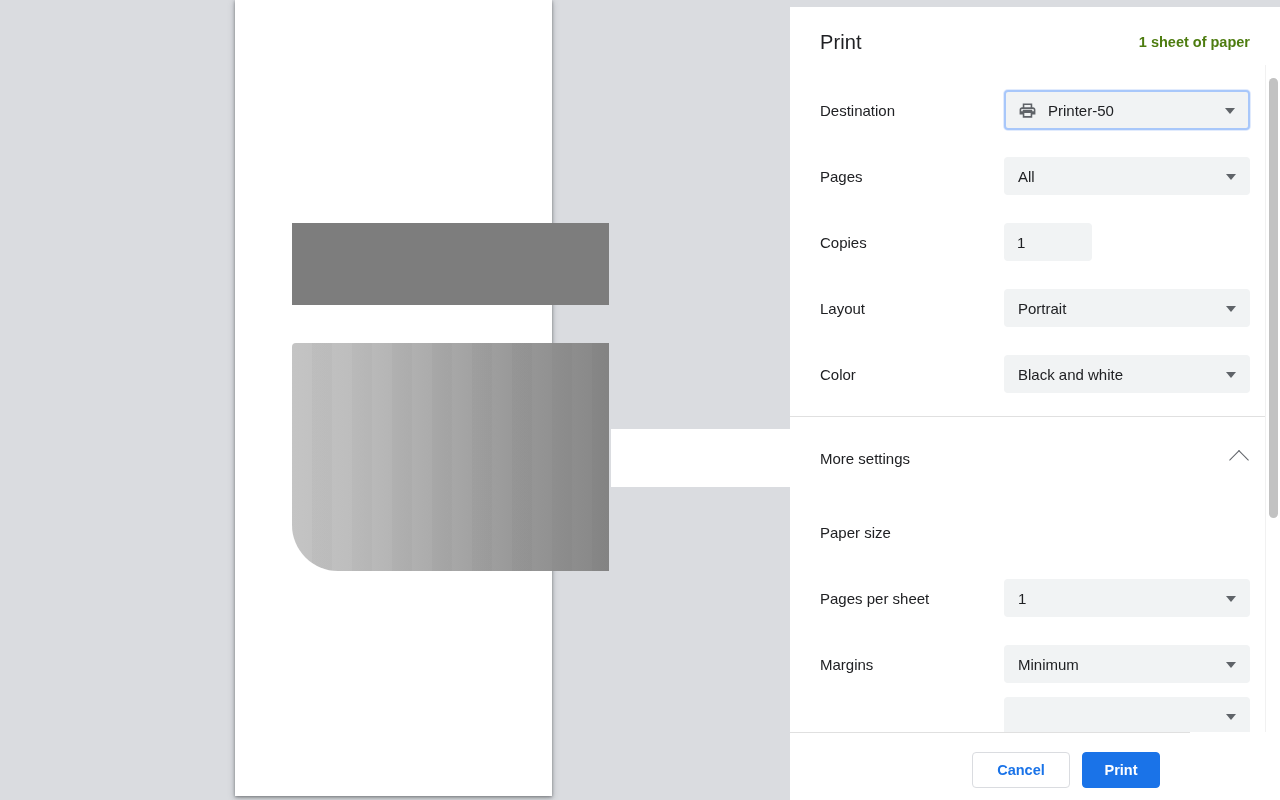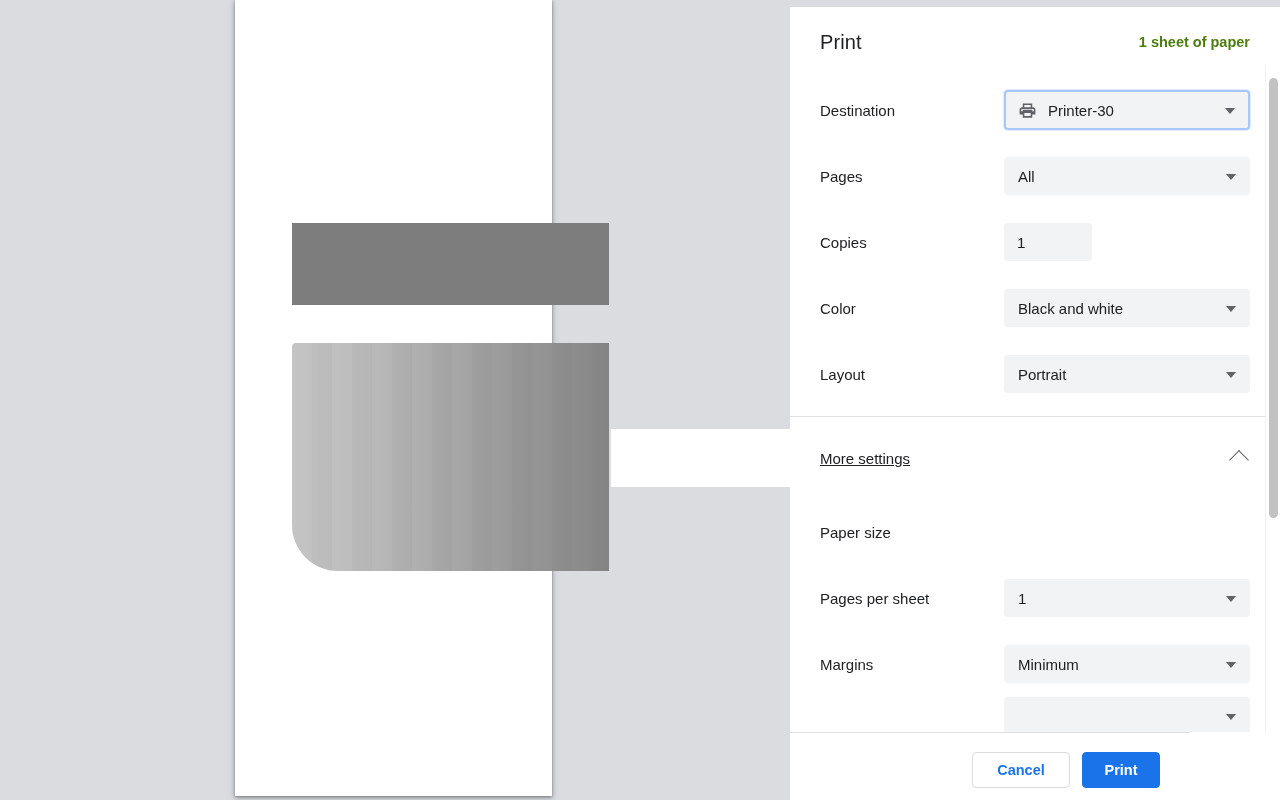--- a/index.html
+++ b/index.html
@@ -186,21 +186,20 @@
     align-items: center;
     justify-content: space-between;
     height: 82px;
     padding: 0 30px;
     box-sizing: border-box;
     cursor: pointer;
   }
   #more-settings-label {
     font-size: 15px;
     color: #202124;
-    text-decoration: underline;
   }
   .chevron-up {
     width: 13px; height: 13px;
     border-left: 1.7px solid #5f6368;
     border-top: 1.7px solid #5f6368;
     transform: rotate(45deg);
     margin-right: 4px;
     margin-top: 4px;
   }
 
@@ -304,21 +303,21 @@
 
       <div class="setting-row">
         <div class="setting-label">Destination</div>
         <div class="control">
           <div class="select-box focused">
             <span class="printer-icon">
               <svg width="19" height="19" viewBox="0 0 24 24" aria-hidden="true">
                 <path fill="#5f6368" d="M19 8h-1V3H6v5H5c-1.66 0-3 1.34-3 3v6h4v4h12v-4h4v-6c0-1.66-1.34-3-3-3zM8 5h8v3H8V5zm8 14H8v-4h8v4zm4-6h-2v-2H6v2H4v-2c0-.55.45-1 1-1h14c.55 0 1 .45 1 1v2z"></path>
               </svg>
             </span>
-            <span>Printer-30</span>
+            <span>Printer-50</span>
             <span class="caret"></span>
           </div>
         </div>
       </div>
 
       <div class="setting-row">
         <div class="setting-label">Pages</div>
         <div class="control">
           <div class="select-box">
             <span>All</span>
@@ -328,34 +327,34 @@
       </div>
 
       <div class="setting-row">
         <div class="setting-label">Copies</div>
         <div class="control">
           <input class="copies-input" type="text" value="1" style="">
         </div>
       </div>
 
       <div class="setting-row">
+        <div class="setting-label">Layout</div>
+        <div class="control">
+          <div class="select-box">
+            <span>Portrait</span>
+            <span class="caret"></span>
+          </div>
+        </div>
+      </div>
+
+      <div class="setting-row">
         <div class="setting-label">Color</div>
         <div class="control">
           <div class="select-box">
             <span>Black and white</span>
-            <span class="caret"></span>
-          </div>
-        </div>
-      </div>
-
-      <div class="setting-row">
-        <div class="setting-label">Layout</div>
-        <div class="control">
-          <div class="select-box">
-            <span>Portrait</span>
             <span class="caret"></span>
           </div>
         </div>
       </div>
 
       <div class="divider"></div>
 
       <div id="more-settings-row">
         <div id="more-settings-label">More settings</div>
         <div class="chevron-up"></div>

